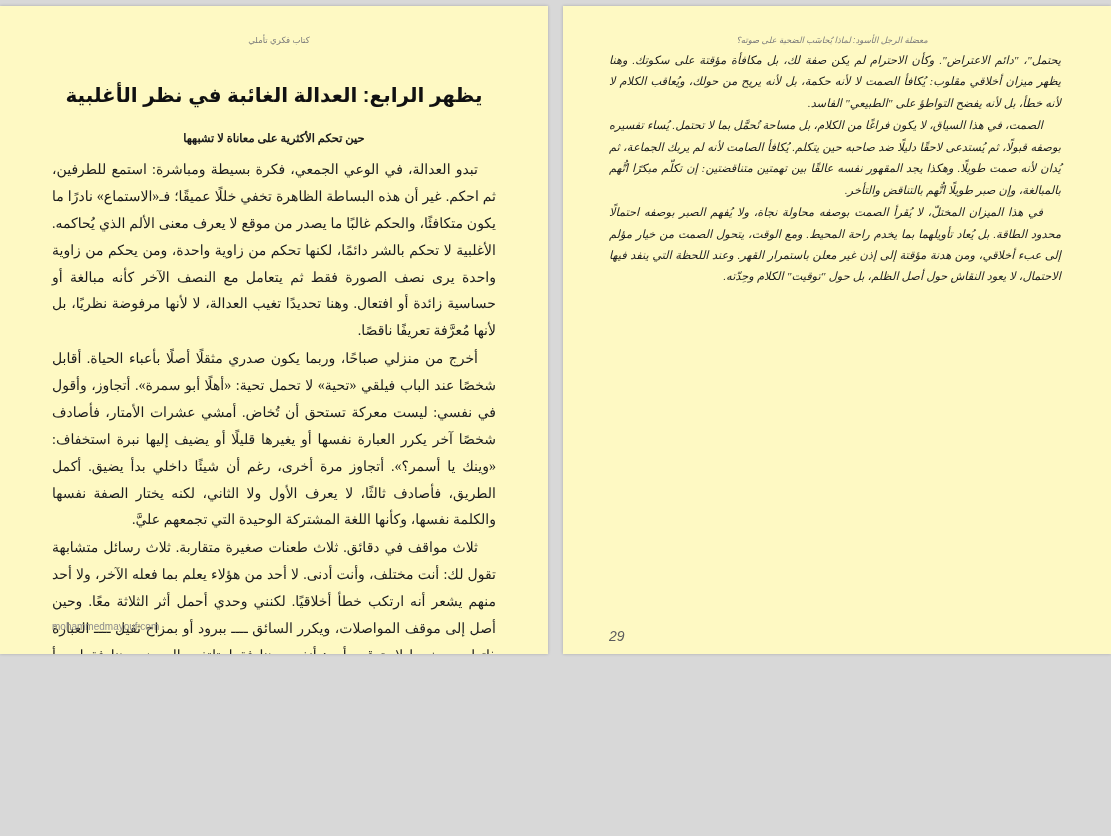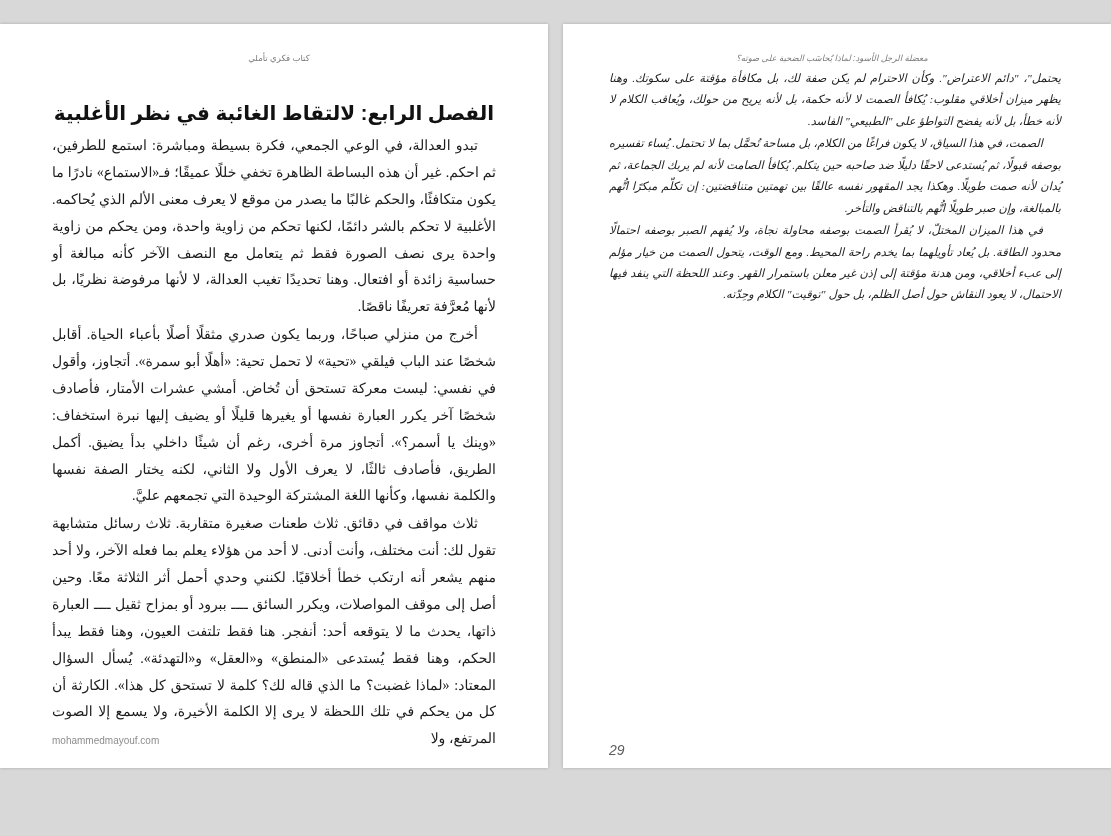--- a/index.html
+++ b/index.html
@@ -17,23 +17,23 @@
   .spread {
     position: relative;
     width: 1111px;
     height: 836px;
     display: flex;
     flex-direction: row;
     background: #d8d8d8;
   }
   .page {
     position: relative;
-    background: #ffffff;
-    height: 744px;
-    margin-top: 24px;
+    background: #fef9c3;
+    height: 648px;
+    margin-top: 6px;
     box-sizing: border-box;
     overflow: hidden;
   }
   .page-left {
     width: 548px;
     margin-left: 4px;
     padding: 26px 50px 26px 46px;
     box-shadow: 0 0 3px rgba(0,0,0,0.22);
     font-style: italic;
   }
@@ -130,21 +130,22 @@
     </div>
 
     <div class="folio folio-left">29</div>
   </div>
 
   <div class="gutter"></div>
 
   <div class="page page-right">
     <div class="running-head right">كتاب فكري تأملي</div>
 
-    <h1 class="chapter-title">الفصل الرابع: لالتقاط الغائبة في نظر الأغلبية</h1>
+    <h1 class="chapter-title">يظهر الرابع: العدالة الغائبة في نظر الأغلبية</h1>
+    <h2 class="section-heading">حين تحكم الأكثرية على معاناة لا تشبهها</h2>
 
     <div class="body-col">
       <p class="para">تبدو العدالة، في الوعي الجمعي، فكرة بسيطة ومباشرة: استمع للطرفين، ثم احكم. غير أن هذه البساطة الظاهرة تخفي خللًا عميقًا؛ فـ«الاستماع» نادرًا ما يكون متكافئًا، والحكم غالبًا ما يصدر من موقع لا يعرف معنى الألم الذي يُحاكمه. الأغلبية لا تحكم بالشر دائمًا، لكنها تحكم من زاوية واحدة، ومن يحكم من زاوية واحدة يرى نصف الصورة فقط ثم يتعامل مع النصف الآخر كأنه مبالغة أو حساسية زائدة أو افتعال. وهنا تحديدًا تغيب العدالة، لا لأنها مرفوضة نظريًا، بل لأنها مُعرَّفة تعريفًا ناقصًا.</p>
       <p class="para">أخرج من منزلي صباحًا، وربما يكون صدري مثقلًا أصلًا بأعباء الحياة. أقابل شخصًا عند الباب فيلقي «تحية» لا تحمل تحية: «أهلًا أبو سمرة». أتجاوز، وأقول في نفسي: ليست معركة تستحق أن تُخاض. أمشي عشرات الأمتار، فأصادف شخصًا آخر يكرر العبارة نفسها أو يغيرها قليلًا أو يضيف إليها نبرة استخفاف: «وينك يا أسمر؟». أتجاوز مرة أخرى، رغم أن شيئًا داخلي بدأ يضيق. أكمل الطريق، فأصادف ثالثًا، لا يعرف الأول ولا الثاني، لكنه يختار الصفة نفسها والكلمة نفسها، وكأنها اللغة المشتركة الوحيدة التي تجمعهم عليَّ.</p>
       <p class="para">ثلاث مواقف في دقائق. ثلاث طعنات صغيرة متقاربة. ثلاث رسائل متشابهة تقول لك: أنت مختلف، وأنت أدنى. لا أحد من هؤلاء يعلم بما فعله الآخر، ولا أحد منهم يشعر أنه ارتكب خطأ أخلاقيًا. لكنني وحدي أحمل أثر الثلاثة معًا. وحين أصل إلى موقف المواصلات، ويكرر السائق ــــ ببرود أو بمزاح ثقيل ــــ العبارة ذاتها، يحدث ما لا يتوقعه أحد: أنفجر. هنا فقط تلتفت العيون، وهنا فقط يبدأ الحكم، وهنا فقط يُستدعى «المنطق» و«العقل» و«التهدئة». يُسأل السؤال المعتاد: «لماذا غضبت؟ ما الذي قاله لك؟ كلمة لا تستحق كل هذا». الكارثة أن كل من يحكم في تلك اللحظة لا يرى إلا الكلمة الأخيرة، ولا يسمع إلا الصوت المرتفع، ولا</p>
     </div>
 
     <div class="site-credit">mohammedmayouf.com</div>
   </div>
 

